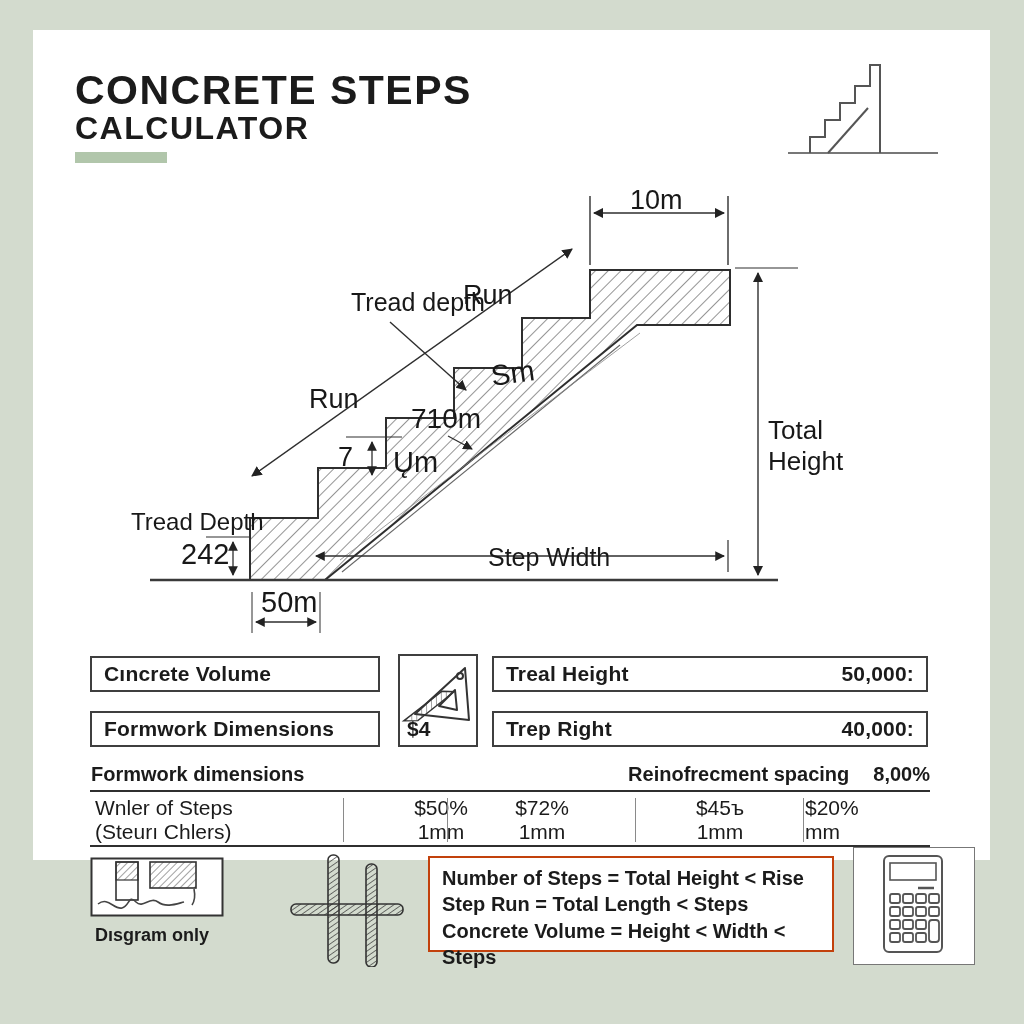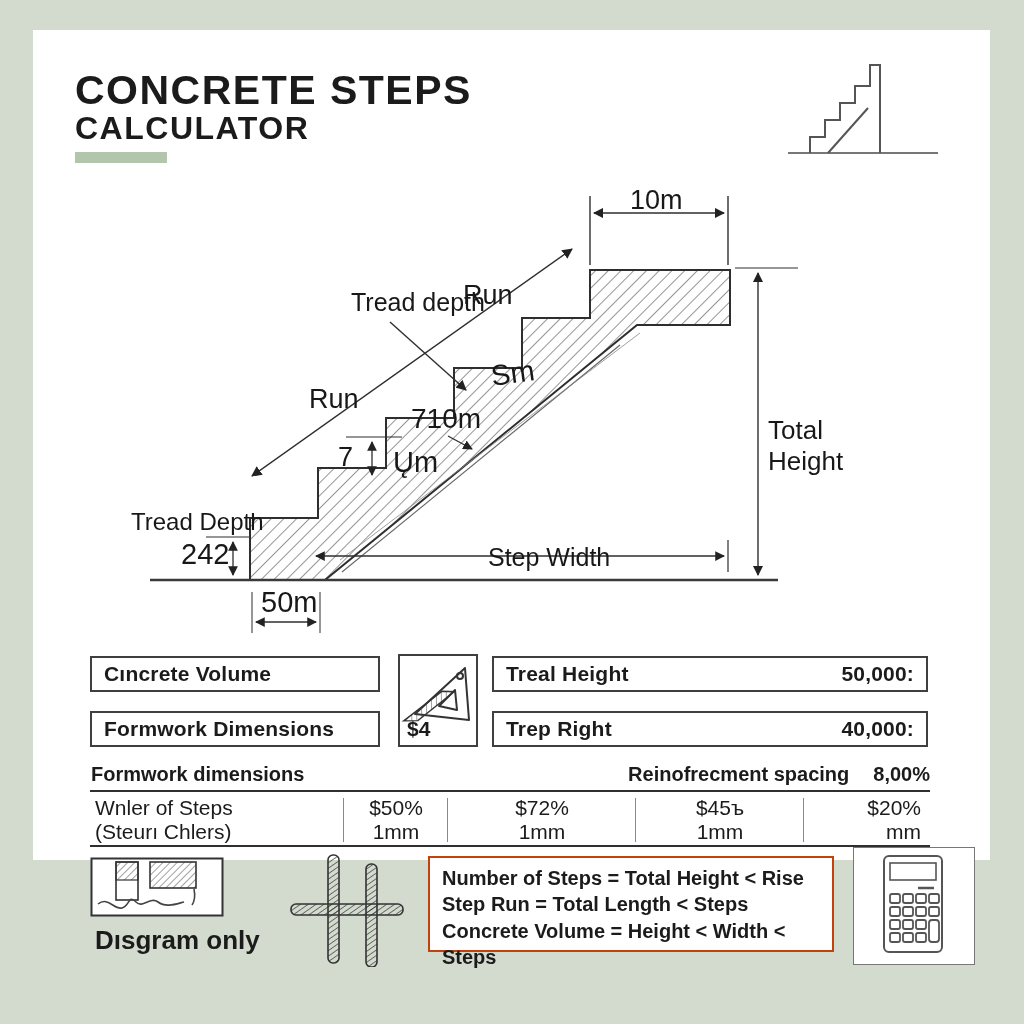--- a/index.html
+++ b/index.html
@@ -23,21 +23,21 @@
     display:flex;align-items:center;padding:0 12px;box-sizing:border-box;
     font-size:21px;font-weight:bold;letter-spacing:.2px;
   }
   .fbox .val{margin-left:auto;font-weight:bold;}
   .iconbox{position:absolute;border:2px solid #3f3f3f;box-sizing:border-box;background:#fff;}
   
   .thead{position:absolute;display:flex;align-items:flex-end;font-size:20px;font-weight:bold;}
   .rule{position:absolute;border-top:2px solid #2f2f2f;}
   .tcell{position:absolute;text-align:center;font-size:21px;line-height:1.15;}
   .tsep{position:absolute;border-left:1.5px solid #8a8a8a;}
-  .caption{font-size:26px;font-weight:bold;}
+  .caption{font-size:18px;font-weight:bold;}
   .formulabox{
     position:absolute;border:2px solid #c2410c;box-sizing:border-box;
     padding:7px 12px;font-size:20px;font-weight:bold;line-height:1.32;background:#fff;
   }
   .calcbox{position:absolute;border:1.5px solid #777;box-sizing:border-box;background:#fff;}
   svg{display:block;}
 </style>
 </head>
 <body>
 
@@ -165,36 +165,36 @@
     <span style="margin-left:auto;">Reinofrecment spacing</span>
     <span style="margin-left:24px;">8,00%</span>
   </div>
   <div class="rule" style="left:57px;top:760px;width:840px;"></div>
 
   <div class="tcell" style="left:62px;top:766px;width:240px;text-align:left;">
     <div>Wnler of Steps</div>
     <div>(Steurı Chlers)</div>
   </div>
   <div class="tsep" style="left:310px;top:768px;height:44px;"></div>
-  <div class="tcell" style="left:312px;top:766px;width:102px;">
+  <div class="tcell" style="left:312px;top:766px;width:102px;padding-left:45px;">
     <div>$50%</div>
     <div>1mm</div>
   </div>
   <div class="tsep" style="left:414px;top:768px;height:44px;"></div>
   <div class="tcell" style="left:416px;top:766px;width:186px;">
     <div>$72%</div>
     <div>1mm</div>
   </div>
   <div class="tsep" style="left:602px;top:768px;height:44px;"></div>
   <div class="tcell" style="left:604px;top:766px;width:166px;">
     <div>$45ъ</div>
     <div>1mm</div>
   </div>
   <div class="tsep" style="left:770px;top:768px;height:44px;"></div>
-  <div class="tcell" style="left:772px;top:766px;width:120px;text-align:right;padding-right:4px;box-sizing:border-box;">
+  <div class="tcell" style="left:772px;top:766px;width:120px;text-align:left;padding-right:4px;box-sizing:border-box;">
     <div>$20%</div>
     <div>mm</div>
   </div>
   <div class="rule" style="left:57px;top:815px;width:840px;"></div>
 
   <svg class="abs" style="left:57px;top:827px;" width="134" height="60" viewBox="0 0 134 60">
     <rect x="1.5" y="1.5" width="131" height="57" fill="#fff" stroke="#333" stroke-width="2"></rect>
     <rect x="26" y="5" width="22" height="38" fill="#fff" stroke="#333" stroke-width="1.6"></rect>
     <rect x="26" y="5" width="22" height="18" fill="url(#hatch2)" stroke="#333" stroke-width="1.2"></rect>
     <rect x="60" y="5" width="46" height="26" fill="url(#hatch2)" stroke="#333" stroke-width="1.6"></rect>

